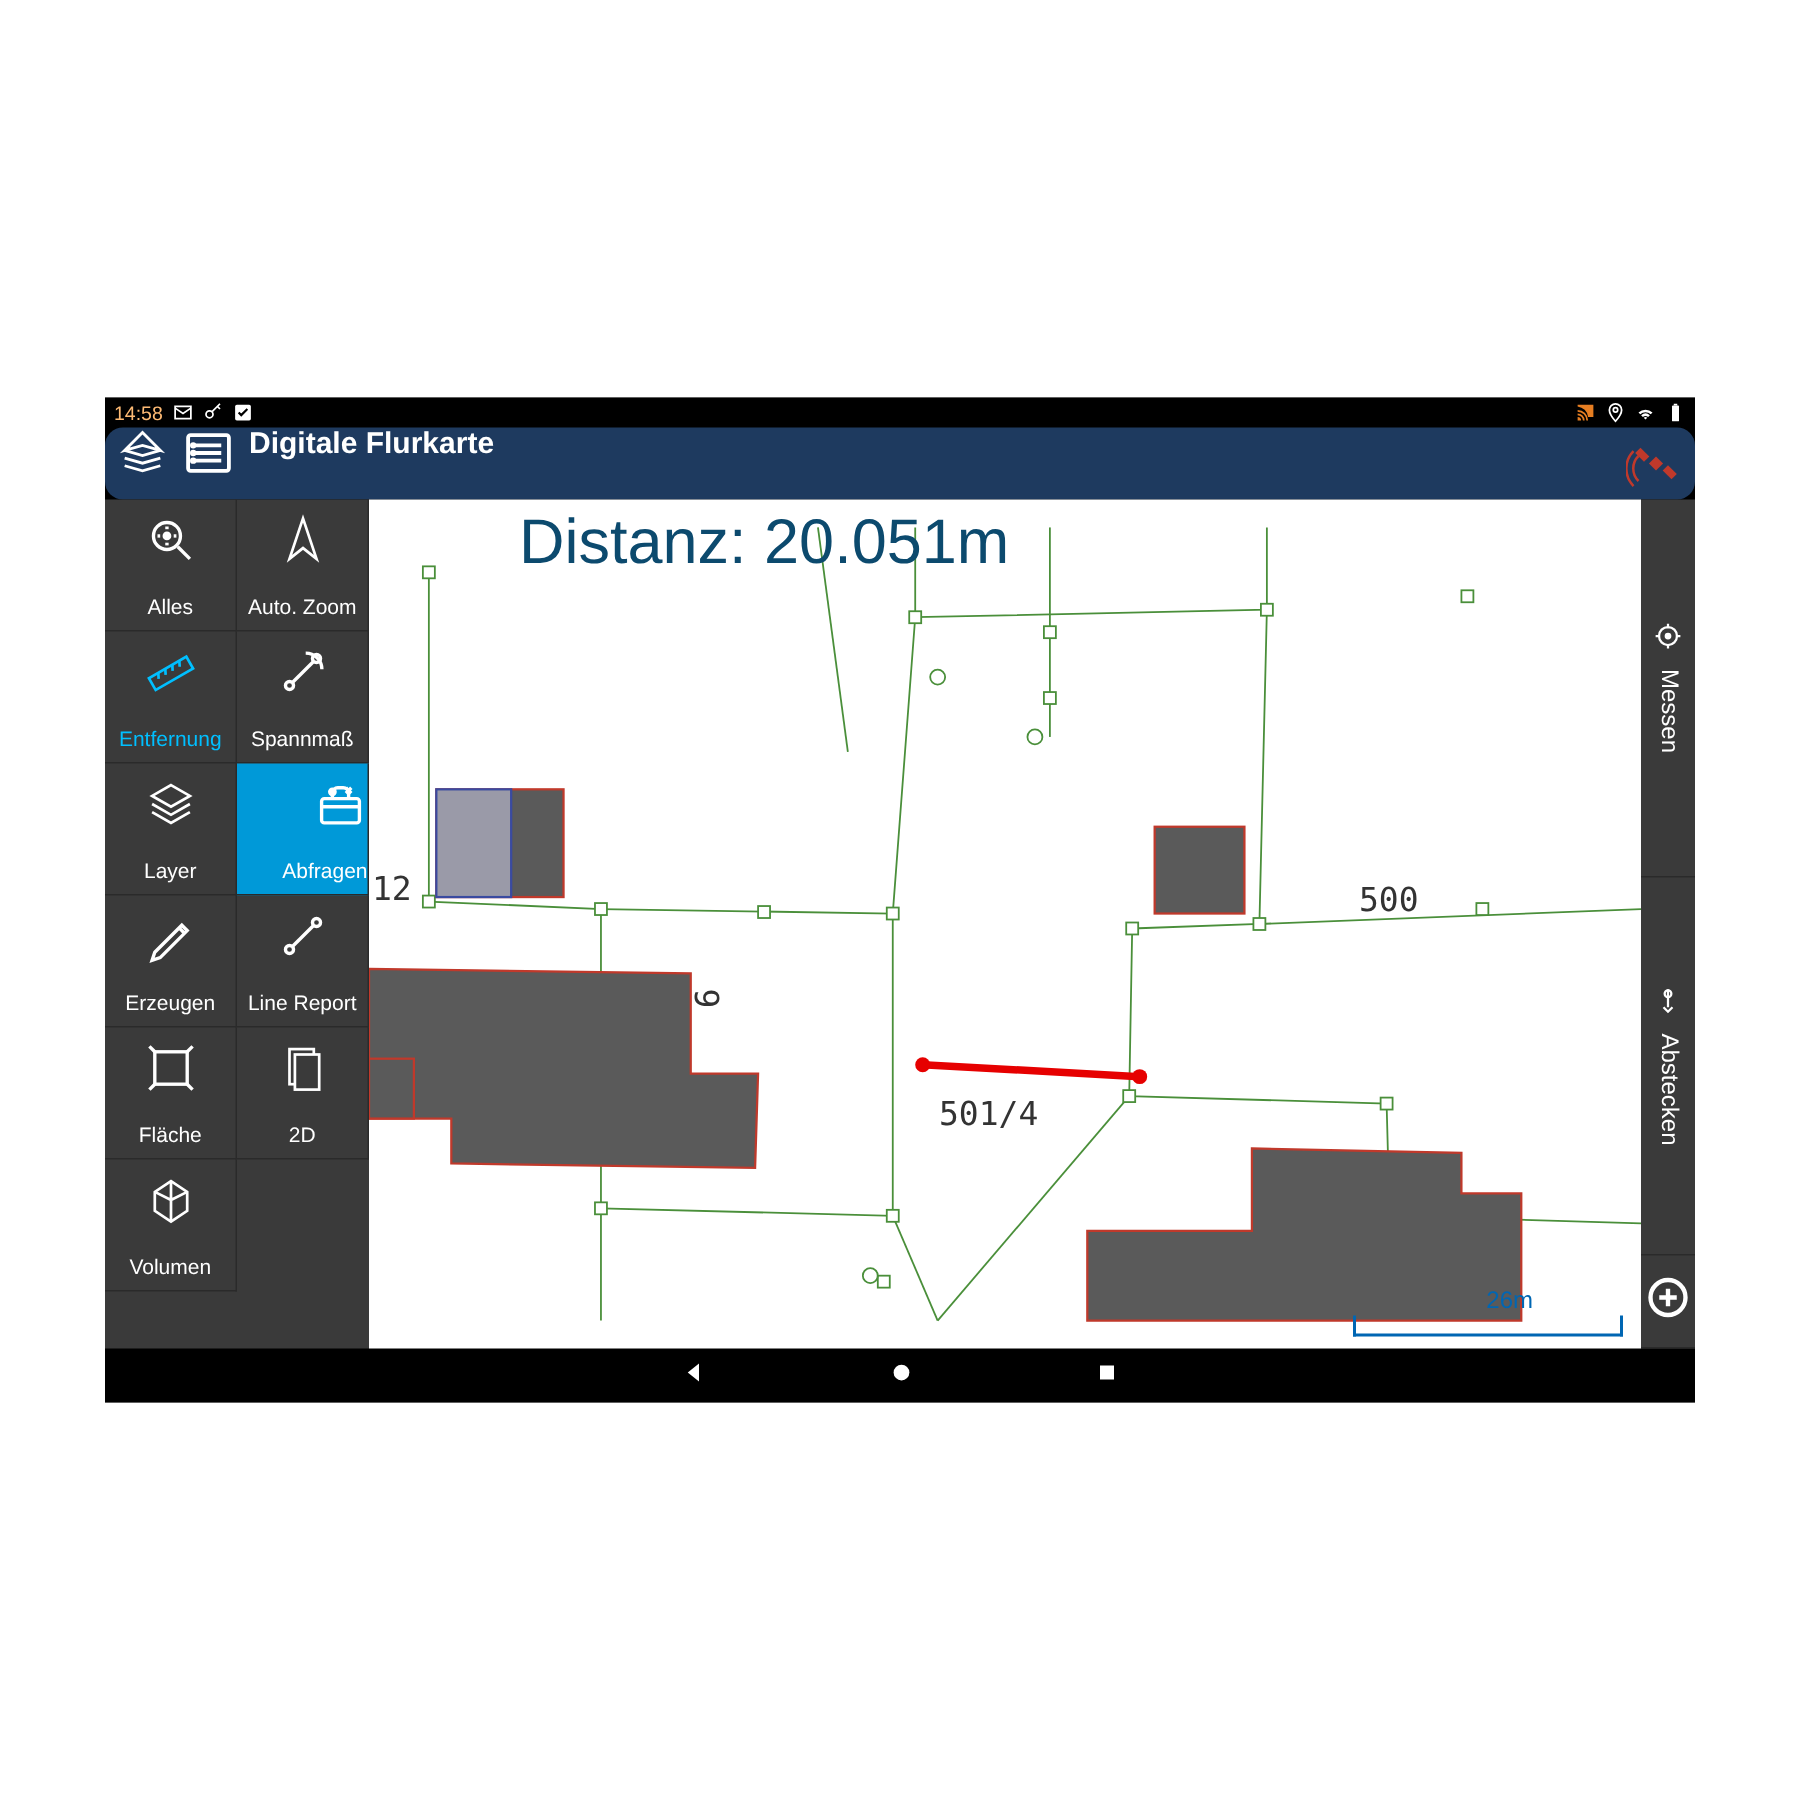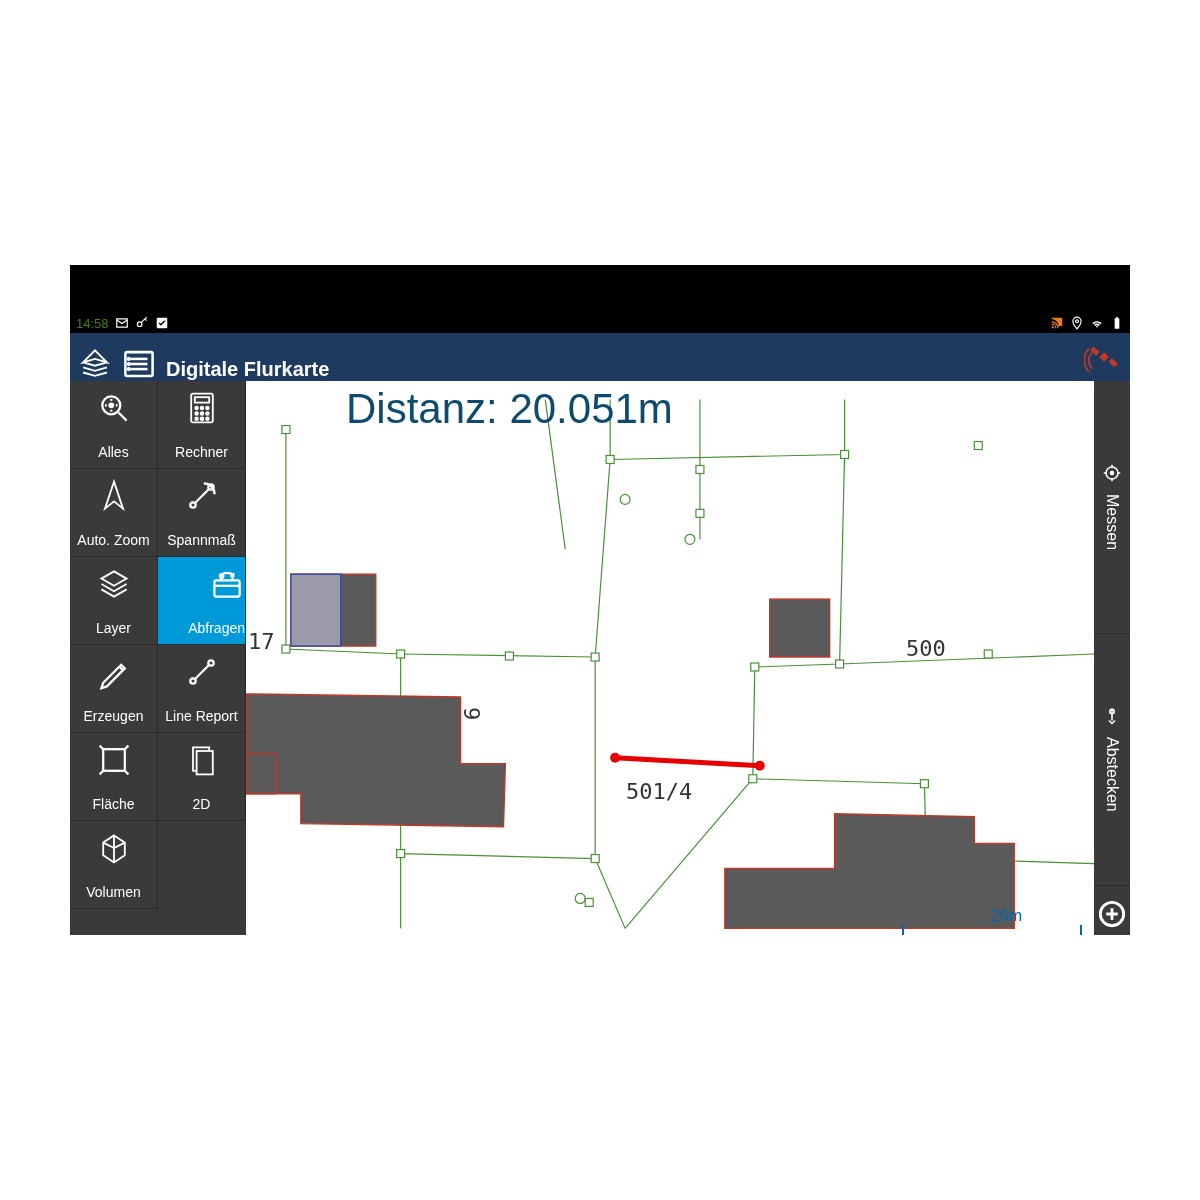--- a/index.html
+++ b/index.html
@@ -15,39 +15,39 @@
   .device-frame {
     width: 1060px;
     height: 670px;
     background: #000;
     position: relative;
     overflow: hidden;
   }
   .status-bar {
     height: 20px;
     background: #000;
-    color: #4d7c0f;
+    color: #fdba74;
     font-size: 13px;
     display: flex;
     align-items: center;
     padding: 0 6px;
     justify-content: space-between;
-    margin-top: 48px;
   }
   .status-left { display:flex; align-items:center; gap:6px; }
   .status-right { display:flex; align-items:center; gap:6px; }
   .status-icon { width:14px; height:14px; display:inline-block; }
   .app-header {
     height: 48px;
     background: #1e3a5f;
     display: flex;
-    align-items: flex-end;
+    align-items: flex-start;
     padding: 0 8px;
     gap: 10px;
     position: relative;
+    border-radius: 12px;
   }
   .app-header .satellite {
     position: absolute;
     right: 6px;
     top: 4px;
   }
   .app-title { color:#fff; font-size:20px; font-weight:bold; }
   .content-area {
     display:flex;
     height: calc(100% - 20px - 48px - 36px);
@@ -232,42 +232,36 @@
               <line x1="17" y1="22" x2="17" y2="24"></line>
               <line x1="10" y1="17" x2="12" y2="17"></line>
               <line x1="22" y1="17" x2="24" y2="17"></line>
             </svg>
         </span>
         <span>Alles</span>
       </div>
       <div class="tool-btn">
         <span class="tool-icon">
           <svg viewBox="0 0 40 40" fill="none" stroke="#fff" stroke-width="2">
-              <rect x="8" y="4" width="24" height="32" rx="2"></rect>
-              <rect x="12" y="8" width="16" height="6"></rect>
-              <circle cx="14" cy="20" r="1.5" fill="#fff"></circle>
-              <circle cx="20" cy="20" r="1.5" fill="#fff"></circle>
-              <circle cx="26" cy="20" r="1.5" fill="#fff"></circle>
-              <circle cx="14" cy="26" r="1.5" fill="#fff"></circle>
-              <circle cx="20" cy="26" r="1.5" fill="#fff"></circle>
-              <circle cx="26" cy="26" r="1.5" fill="#fff"></circle>
-              <circle cx="14" cy="32" r="1.5" fill="#fff"></circle>
-              <circle cx="20" cy="32" r="1.5" fill="#fff"></circle>
-              <circle cx="26" cy="32" r="1.5" fill="#fff"></circle>
-            </svg>
-        </span>
-        <span>Rechner</span>
-      </div>
-      <div class="tool-btn">
-        <span class="tool-icon">
-          <svg viewBox="0 0 40 40" fill="none" stroke="#fff" stroke-width="2">
               <path d="M20 4 L30 34 L20 26 L10 34 Z"></path>
             </svg>
         </span>
         <span>Auto. Zoom</span>
+      </div>
+      <div class="tool-btn active-cyan">
+        <span class="tool-icon">
+          <svg viewBox="0 0 40 40" fill="none" stroke="#00bfff" stroke-width="2">
+              <rect x="4" y="16" width="32" height="10" transform="rotate(-30 20 21)"></rect>
+              <line x1="10" y1="20" x2="12" y2="16" transform="rotate(-30 20 21)"></line>
+              <line x1="16" y1="20" x2="18" y2="16" transform="rotate(-30 20 21)"></line>
+              <line x1="22" y1="20" x2="24" y2="16" transform="rotate(-30 20 21)"></line>
+              <line x1="28" y1="20" x2="30" y2="16" transform="rotate(-30 20 21)"></line>
+            </svg>
+        </span>
+        <span>Entfernung</span>
       </div>
       <div class="tool-btn">
         <span class="tool-icon">
           <svg viewBox="0 0 40 40" fill="none" stroke="#fff" stroke-width="2.5">
               <circle cx="10" cy="30" r="3"></circle>
               <circle cx="30" cy="10" r="3"></circle>
               <line x1="12" y1="28" x2="28" y2="12"></line>
               <path d="M22 6 a12 12 0 0 1 12 12"></path>
             </svg>
         </span>
@@ -397,21 +391,21 @@
         </g>
 
         <g>
           <line x1="370" y1="359" x2="515" y2="367" stroke="#e60000" stroke-width="5"></line>
           <circle cx="370" cy="359" r="5" fill="#e60000"></circle>
           <circle cx="515" cy="367" r="5" fill="#e60000"></circle>
         </g>
       </svg>
 
       <div class="distance-label">Distanz: 20.051m</div>
-      <div class="parcel-label" style="left:2px; top:248px;">17</div>
+      <div class="parcel-label" style="left:2px; top:248px;">12</div>
       <div class="parcel-label" style="left:220px; top:320px; transform:rotate(-90deg);">6</div>
       <div class="parcel-label" style="left:660px; top:255px;">500</div>
       <div class="parcel-label" style="left:380px; top:398px;">501/4</div>
 
       <div class="scale-bar">
         <span style="margin-right:60px;">26m</span>
         <div class="scale-line"></div>
       </div>
     </div>
 

